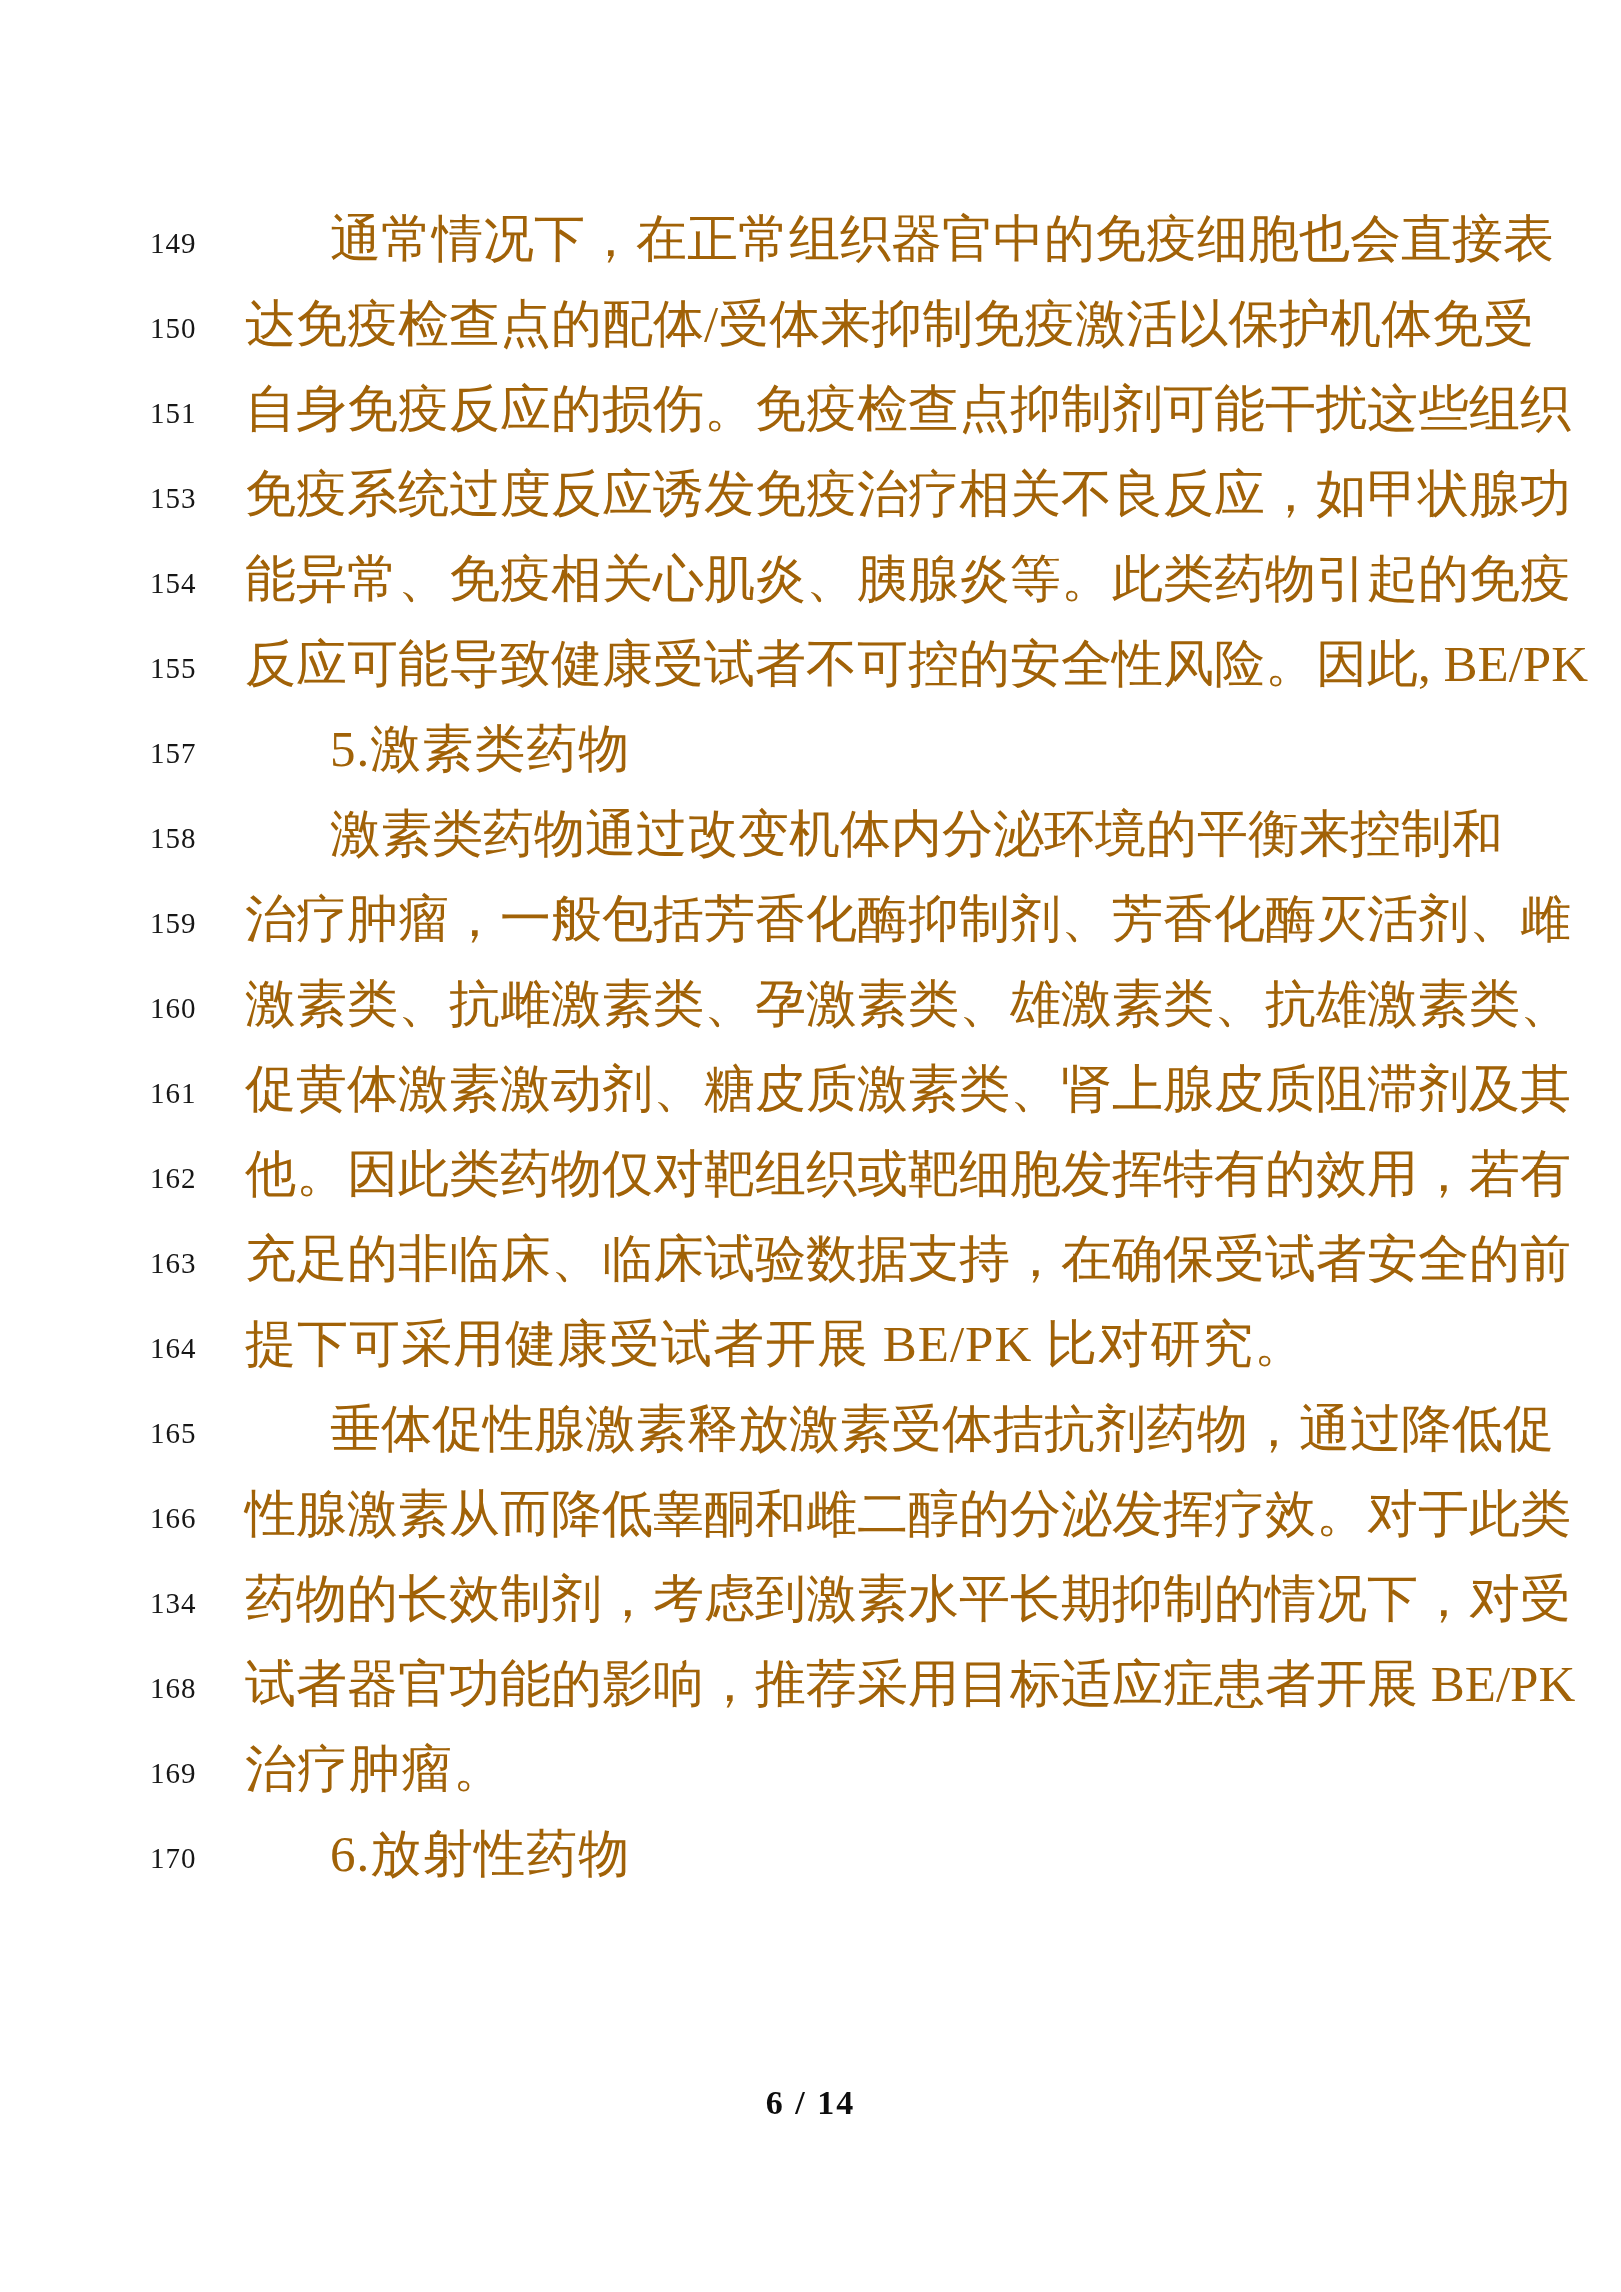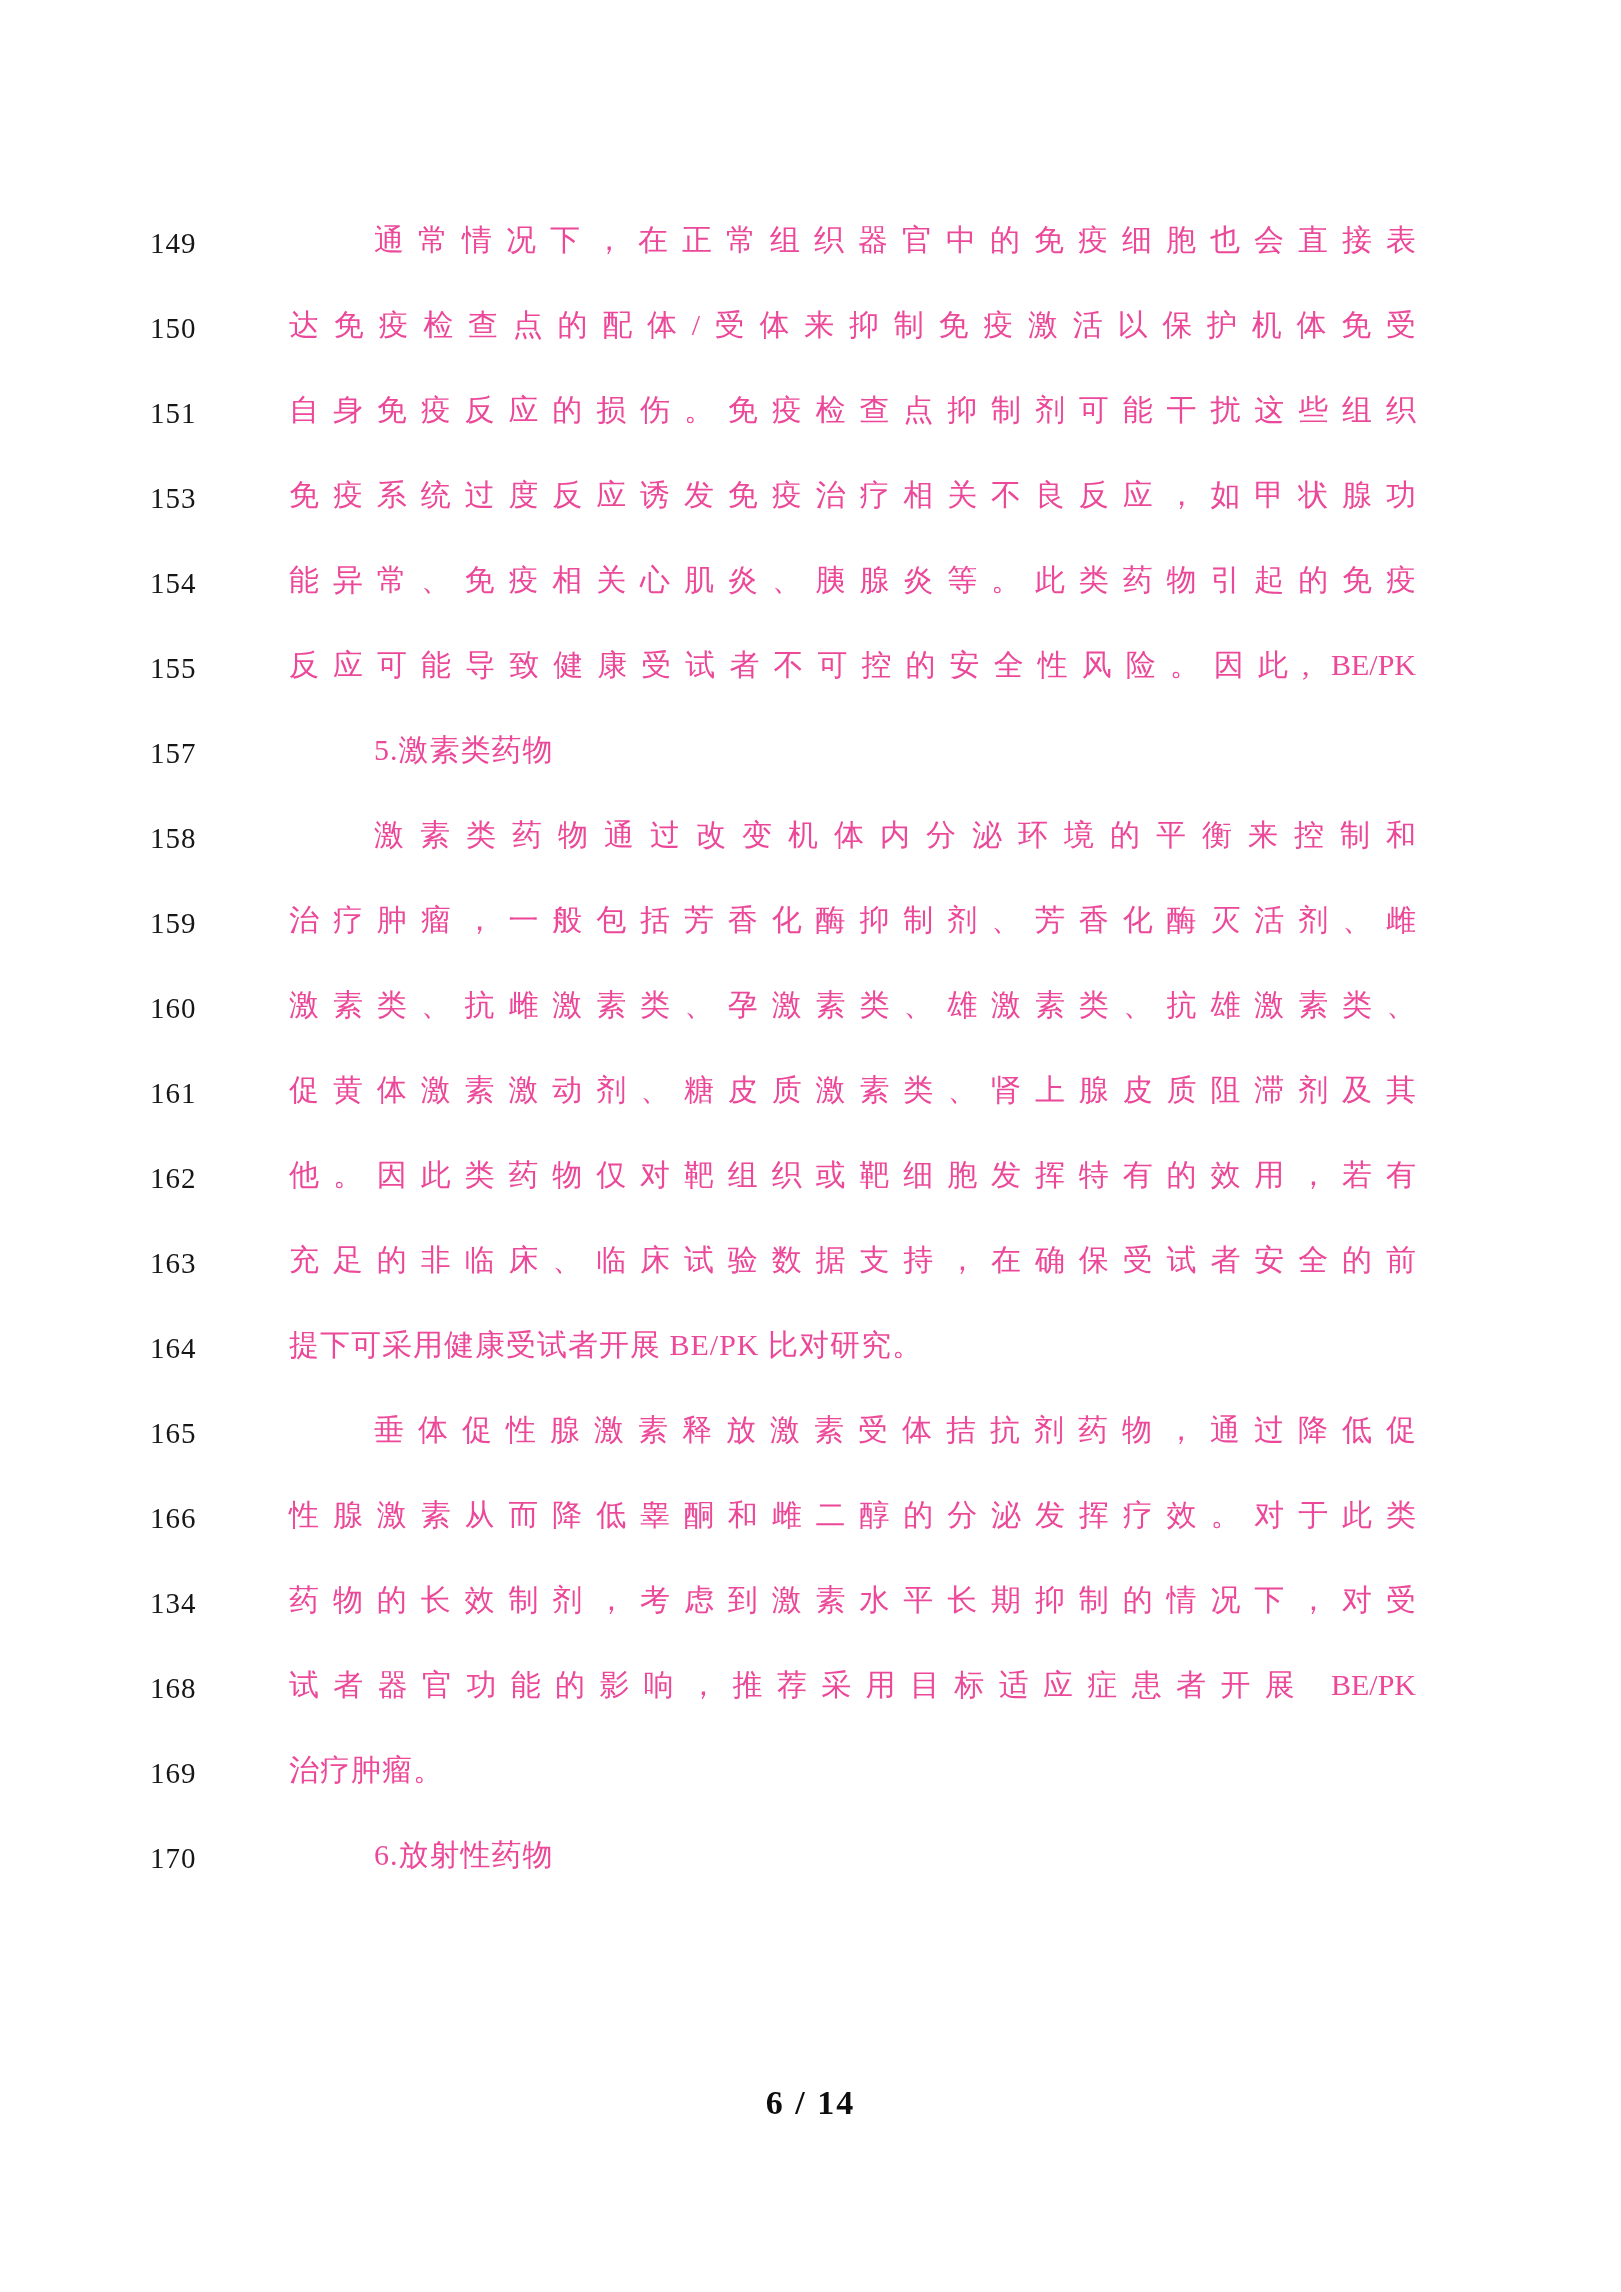--- a/index.html
+++ b/index.html
@@ -21,41 +21,40 @@
     position: absolute;
     top: 197px;
     left: 0;
     width: 100%;
   }
   .line {
     position: relative;
     height: 85px;
     line-height: 85px;
     white-space: nowrap;
-    padding-left: 44px;
   }
   .lineno {
     position: absolute;
     left: 150px;
     top: 50%;
     transform: translateY(-50%);
     margin-top: 3.9px;
     font-size: 29px;
     line-height: 1;
     letter-spacing: 1px;
     color: #161616;
   }
   .linetext {
     display: block;
     margin-left: 245px;
     width: 1127px;
-    font-size: 30px;
+    font-size: 51px;
     line-height: 85px;
     letter-spacing: 1px;
-    color: #ec4899;
+    color: #a16207;
   }
   
   .line.mid .linetext,
   .line.first .linetext {
     text-align: justify;
     text-align-last: justify;
     letter-spacing: 0;
   }
   
   .line.first .linetext {

